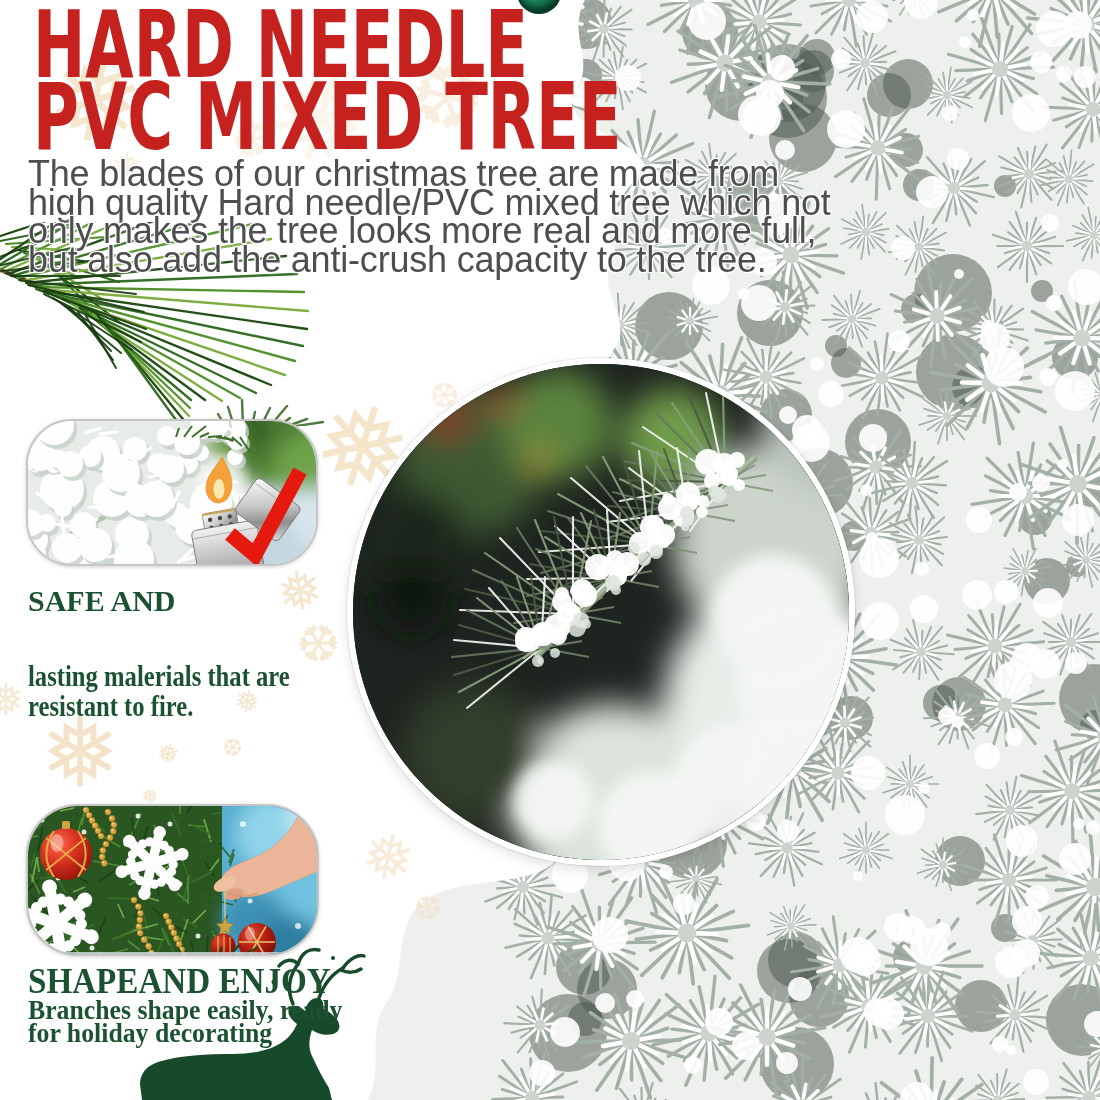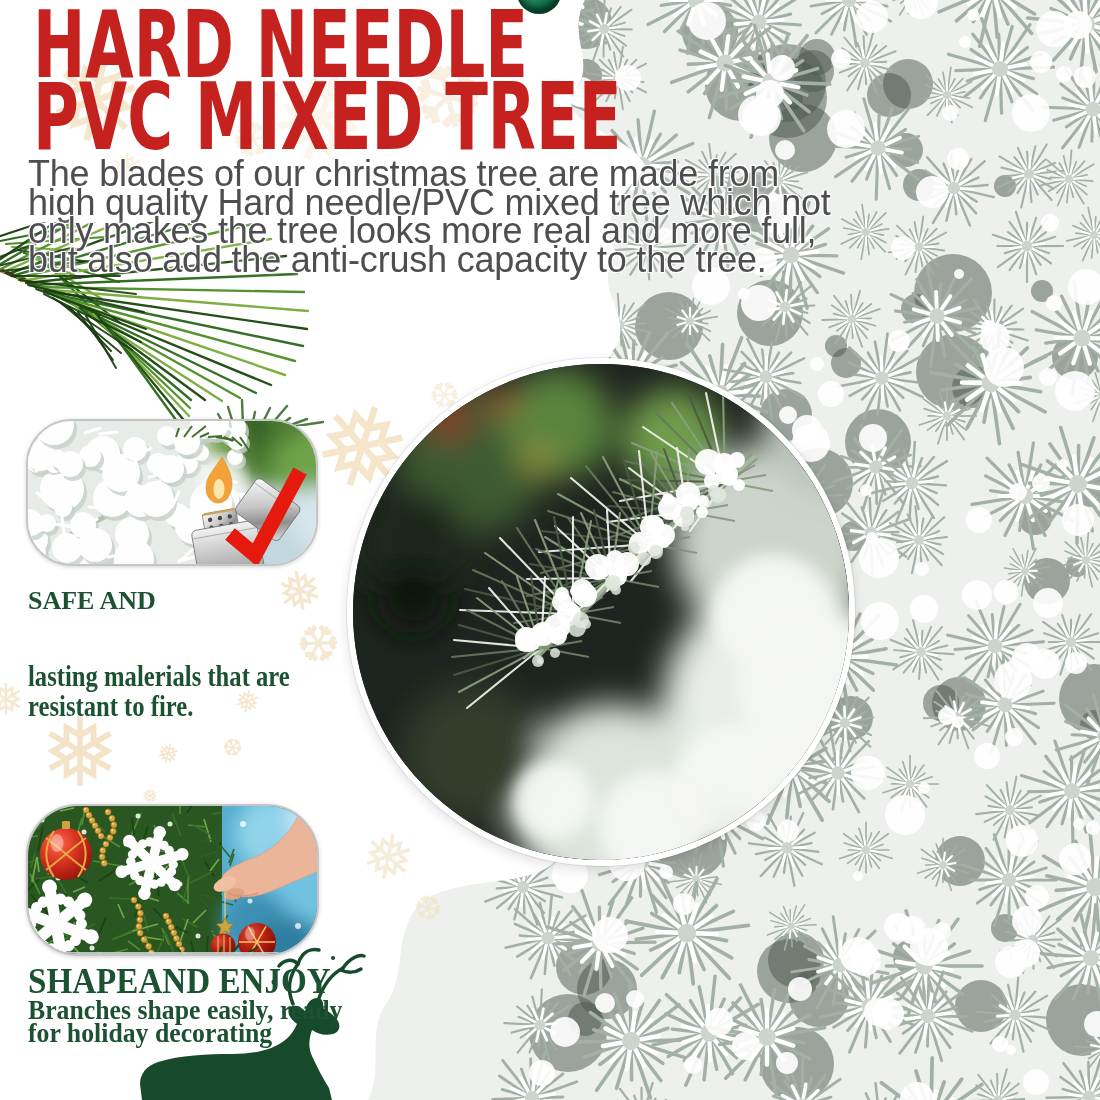--- a/index.html
+++ b/index.html
@@ -30,21 +30,21 @@
             font-size:92px;line-height:72px;letter-spacing:0px;
             color:var(--title_red,#c5221f);
             transform:scaleX(0.68);transform-origin:left top;white-space:nowrap;}
   #intro{position:absolute;left:28px;top:160px;margin:0;z-index:6;
          font-size:36px;line-height:28.5px;color:var(--body_grey,#4e4e50);
          letter-spacing:-0.2px;white-space:nowrap;
          text-shadow:-1px -1px 0 #fff,1px -1px 0 #fff,-1px 1px 0 #fff,1px 1px 0 #fff,0 0 5px #fff;}
   #intro span{display:block;}
   .h-green{font-family:"Liberation Serif",serif;font-weight:700;color:var(--heading_green,#1c5231);}
   #safety-heading{position:absolute;left:28px;top:582px;margin:0;z-index:6;
-                  font-size:26px;line-height:38px;white-space:nowrap;}
+                  font-size:30px;line-height:38px;white-space:nowrap;}
   #safety-heading span,#shaping-body span,#safety-body span{display:block;}
   #safety-body{position:absolute;left:28px;top:661px;margin:0;z-index:6;
                font-size:29px;line-height:30px;transform:scaleX(.85);transform-origin:left top;white-space:nowrap;}
   #shaping-heading{position:absolute;left:28px;top:962px;margin:0;z-index:6;
                    font-size:36px;line-height:38px;transform:scaleX(.92);transform-origin:left top;white-space:nowrap;}
   #shaping-body{position:absolute;left:28px;top:999px;margin:0;z-index:6;
                 font-size:28px;line-height:22.5px;transform:scaleX(.92);transform-origin:left top;white-space:nowrap;}
 </style>
 </head>
 <body>

